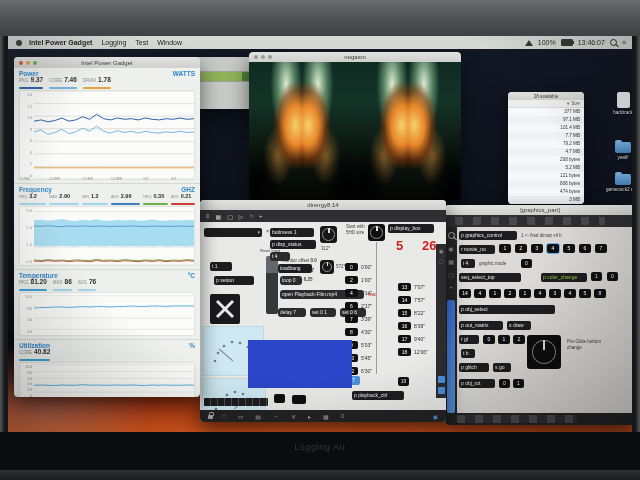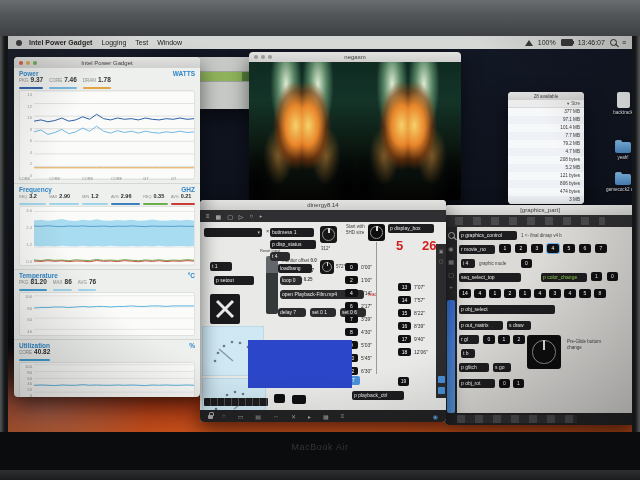--- a/index.html
+++ b/index.html
@@ -135,21 +135,21 @@
 </style>
 </head>
 <body>
 
 <div class="shot">
 
   <div class="bezel-top"></div>
   <div class="bezel-side" style="left:0"></div>
   <div class="bezel-side r"></div>
   <div class="bezel-bottom">
-    <div class="brand">MacBook Air</div>
+    <div class="brand">Logging Air</div>
   </div>
   <div class="deck"></div>
 
   <div class="screen">
 
     <div class="menubar">
       <span class="apple"></span>
       <span style="display:flex">
 
       <span class="mi">Intel Power Gadget</span>

